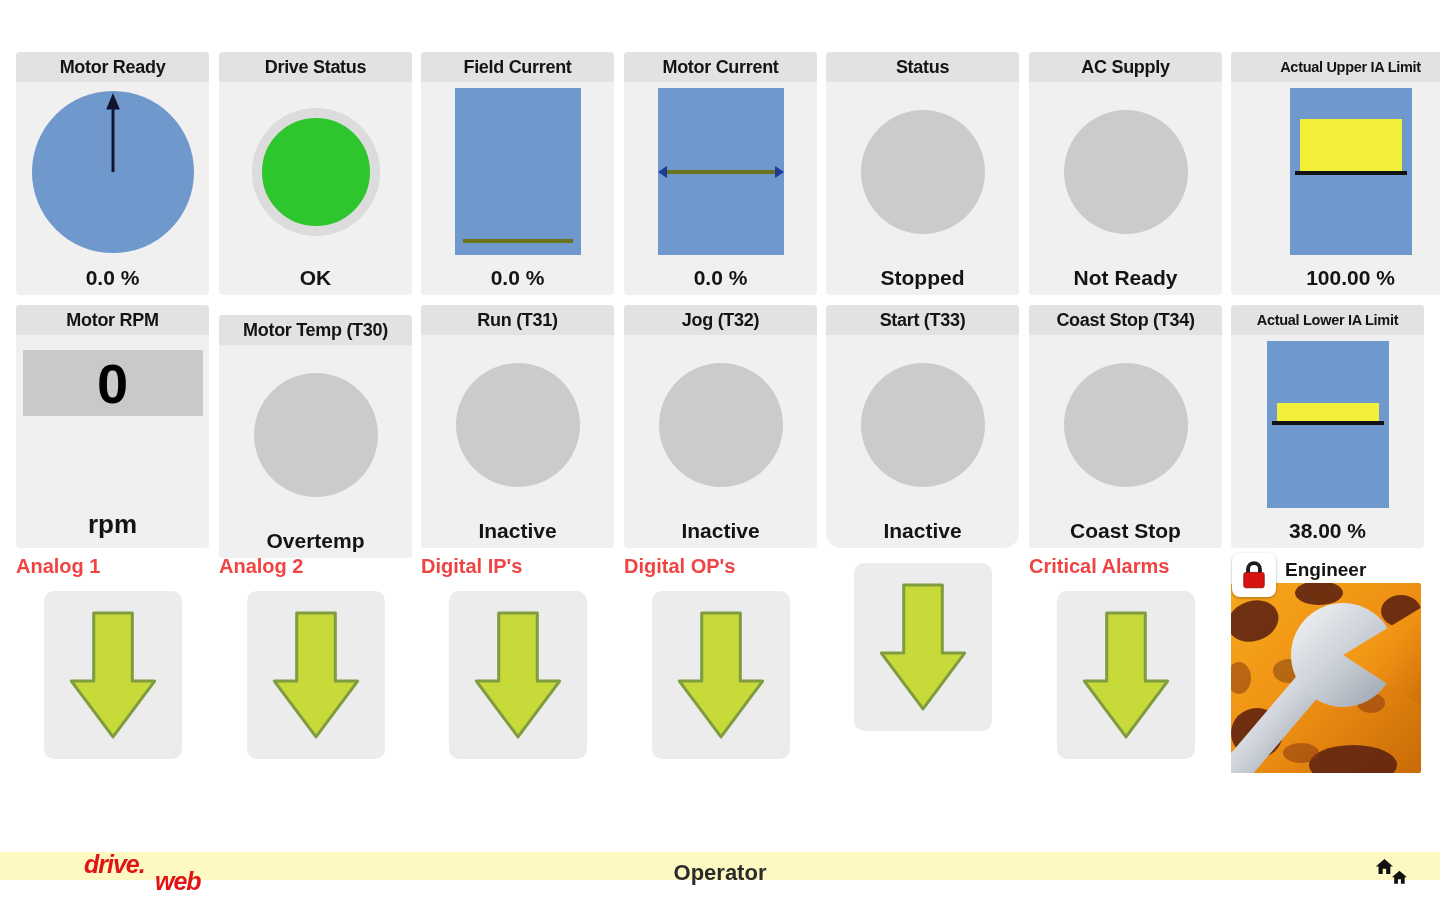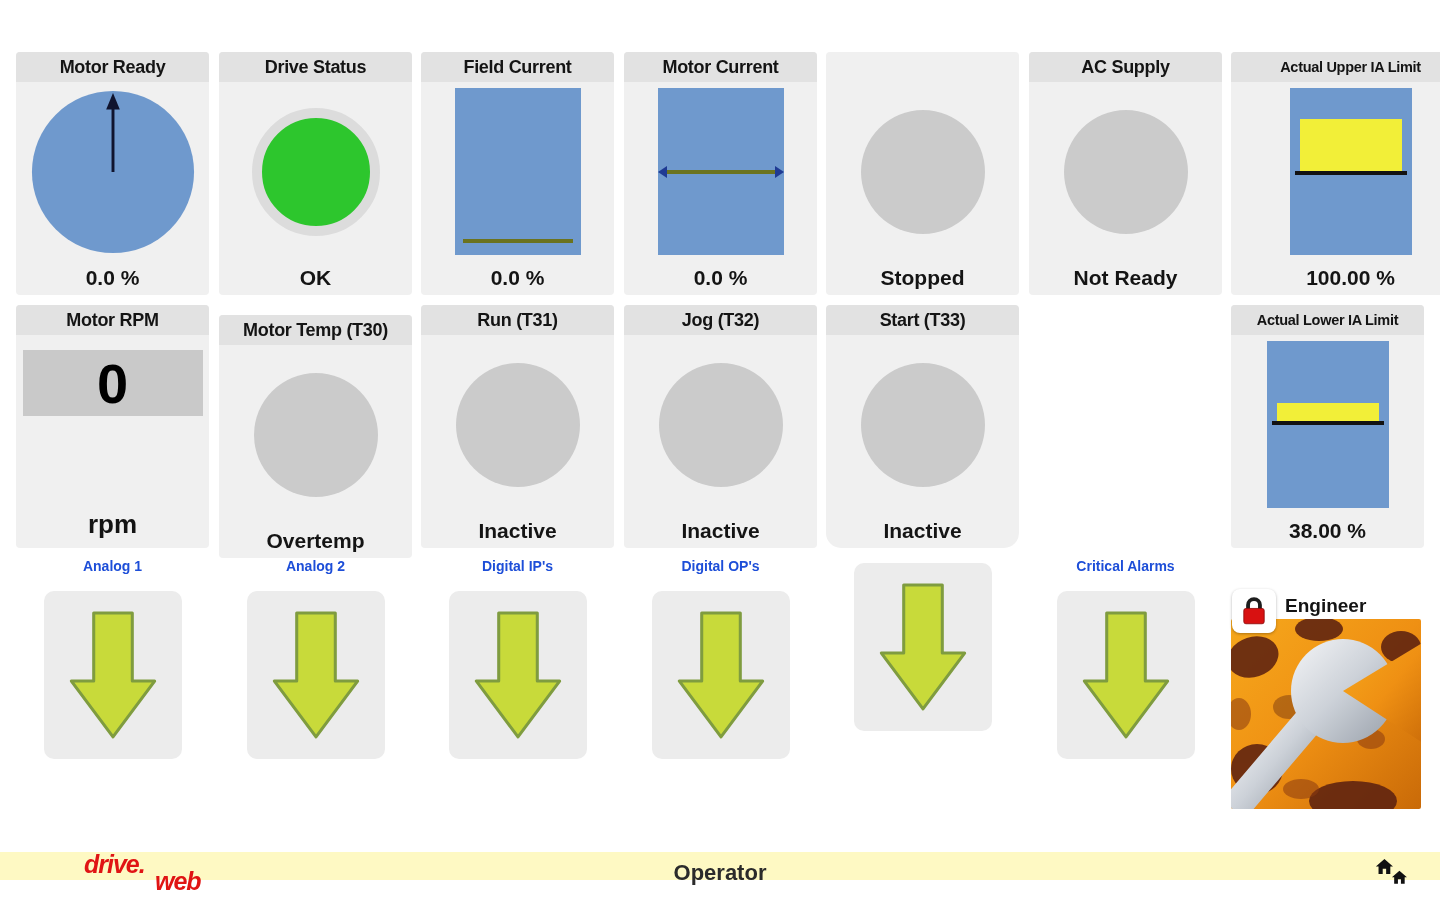--- a/index.html
+++ b/index.html
@@ -43,26 +43,26 @@
   .limitbar.upper .blackline{top:83px;}
   .limitbar.lower .yellow{top:62px;height:18px;}
   .limitbar.lower .blackline{top:80px;}
 
   .rpm-body{align-items:flex-start;padding-top:15px;}
   .rpm-box{width:180px;height:66px;background:#c9c9c9;display:flex;align-items:center;
     justify-content:center;font-size:56px;font-weight:bold;color:#000;}
 
   
   .panel{position:absolute;top:552px;width:193px;height:232px;}
-  .panel-label{text-align:center;font-weight:bold;font-size:14px;color:#1d4ed8;height:28px;line-height:28px;}
+  .panel-label{text-align:left;font-weight:bold;font-size:20px;color:#ef4444;height:28px;line-height:28px;}
   .panel-box{width:138px;height:168px;margin:11px auto 0;background:#ececec;border-radius:10px;
     display:flex;align-items:center;justify-content:center;cursor:pointer;}
 
   
-  .engineer{position:absolute;left:1231px;top:552px;width:194px;height:232px;cursor:pointer;margin-top:36px;}
+  .engineer{position:absolute;left:1231px;top:552px;width:194px;height:232px;cursor:pointer;}
   .eng-label{position:absolute;left:54px;top:7px;font-weight:bold;font-size:19px;color:#141414;}
   .eng-lock{position:absolute;left:1px;top:1px;width:44px;height:44px;background:#fff;border-radius:8px;
     box-shadow:0 1px 3px rgba(0,0,0,.3);display:flex;align-items:center;justify-content:center;z-index:2;}
   .eng-img{position:absolute;left:0;top:31px;width:190px;height:190px;border-radius:2px;overflow:hidden;}
 
   
   .footer{position:absolute;left:0;top:852px;width:1440px;height:28px;background:#fef9c3;}
   .brand{position:absolute;left:84px;top:4px;color:#e01414;font-weight:bold;font-style:italic;
     font-size:25px;line-height:17px;letter-spacing:-1px;}
   .brand .l2{margin-left:71px;}
@@ -111,20 +111,21 @@
       <div class="vbar">
         <div class="mark center"></div>
         <div class="tip left"></div>
         <div class="tip right"></div>
       </div>
     </div>
     <div class="tile-value">0.0 %</div>
   </div>
 
   <div class="tile" style="left:826px;top:52px;">
+    <div class="tile-header">Status</div>
     <div class="tile-body">
       <div class="led gray"></div>
     </div>
     <div class="tile-value">Stopped</div>
   </div>
 
   <div class="tile" style="left:1029px;top:52px;">
     <div class="tile-header">AC Supply</div>
     <div class="tile-body">
       <div class="led gray"></div>
@@ -176,20 +177,27 @@
   </div>
 
   <div class="tile" style="left:826px;top:305px;border-radius:15px;">
     <div class="tile-header">Start (T33)</div>
     <div class="tile-body">
       <div class="led gray"></div>
     </div>
     <div class="tile-value">Inactive</div>
   </div>
 
+  <div class="tile" style="left:1029px;top:305px;">
+    <div class="tile-header">Coast Stop (T34)</div>
+    <div class="tile-body">
+      <div class="led gray"></div>
+    </div>
+    <div class="tile-value">Coast Stop</div>
+  </div>
 
   <div class="tile" style="left:1231px;top:305px;">
     <div class="tile-header small">Actual Lower IA Limit</div>
     <div class="tile-body">
       <div class="limitbar lower">
         <div class="yellow"></div>
         <div class="blackline"></div>
       </div>
     </div>
     <div class="tile-value">38.00 %</div>

